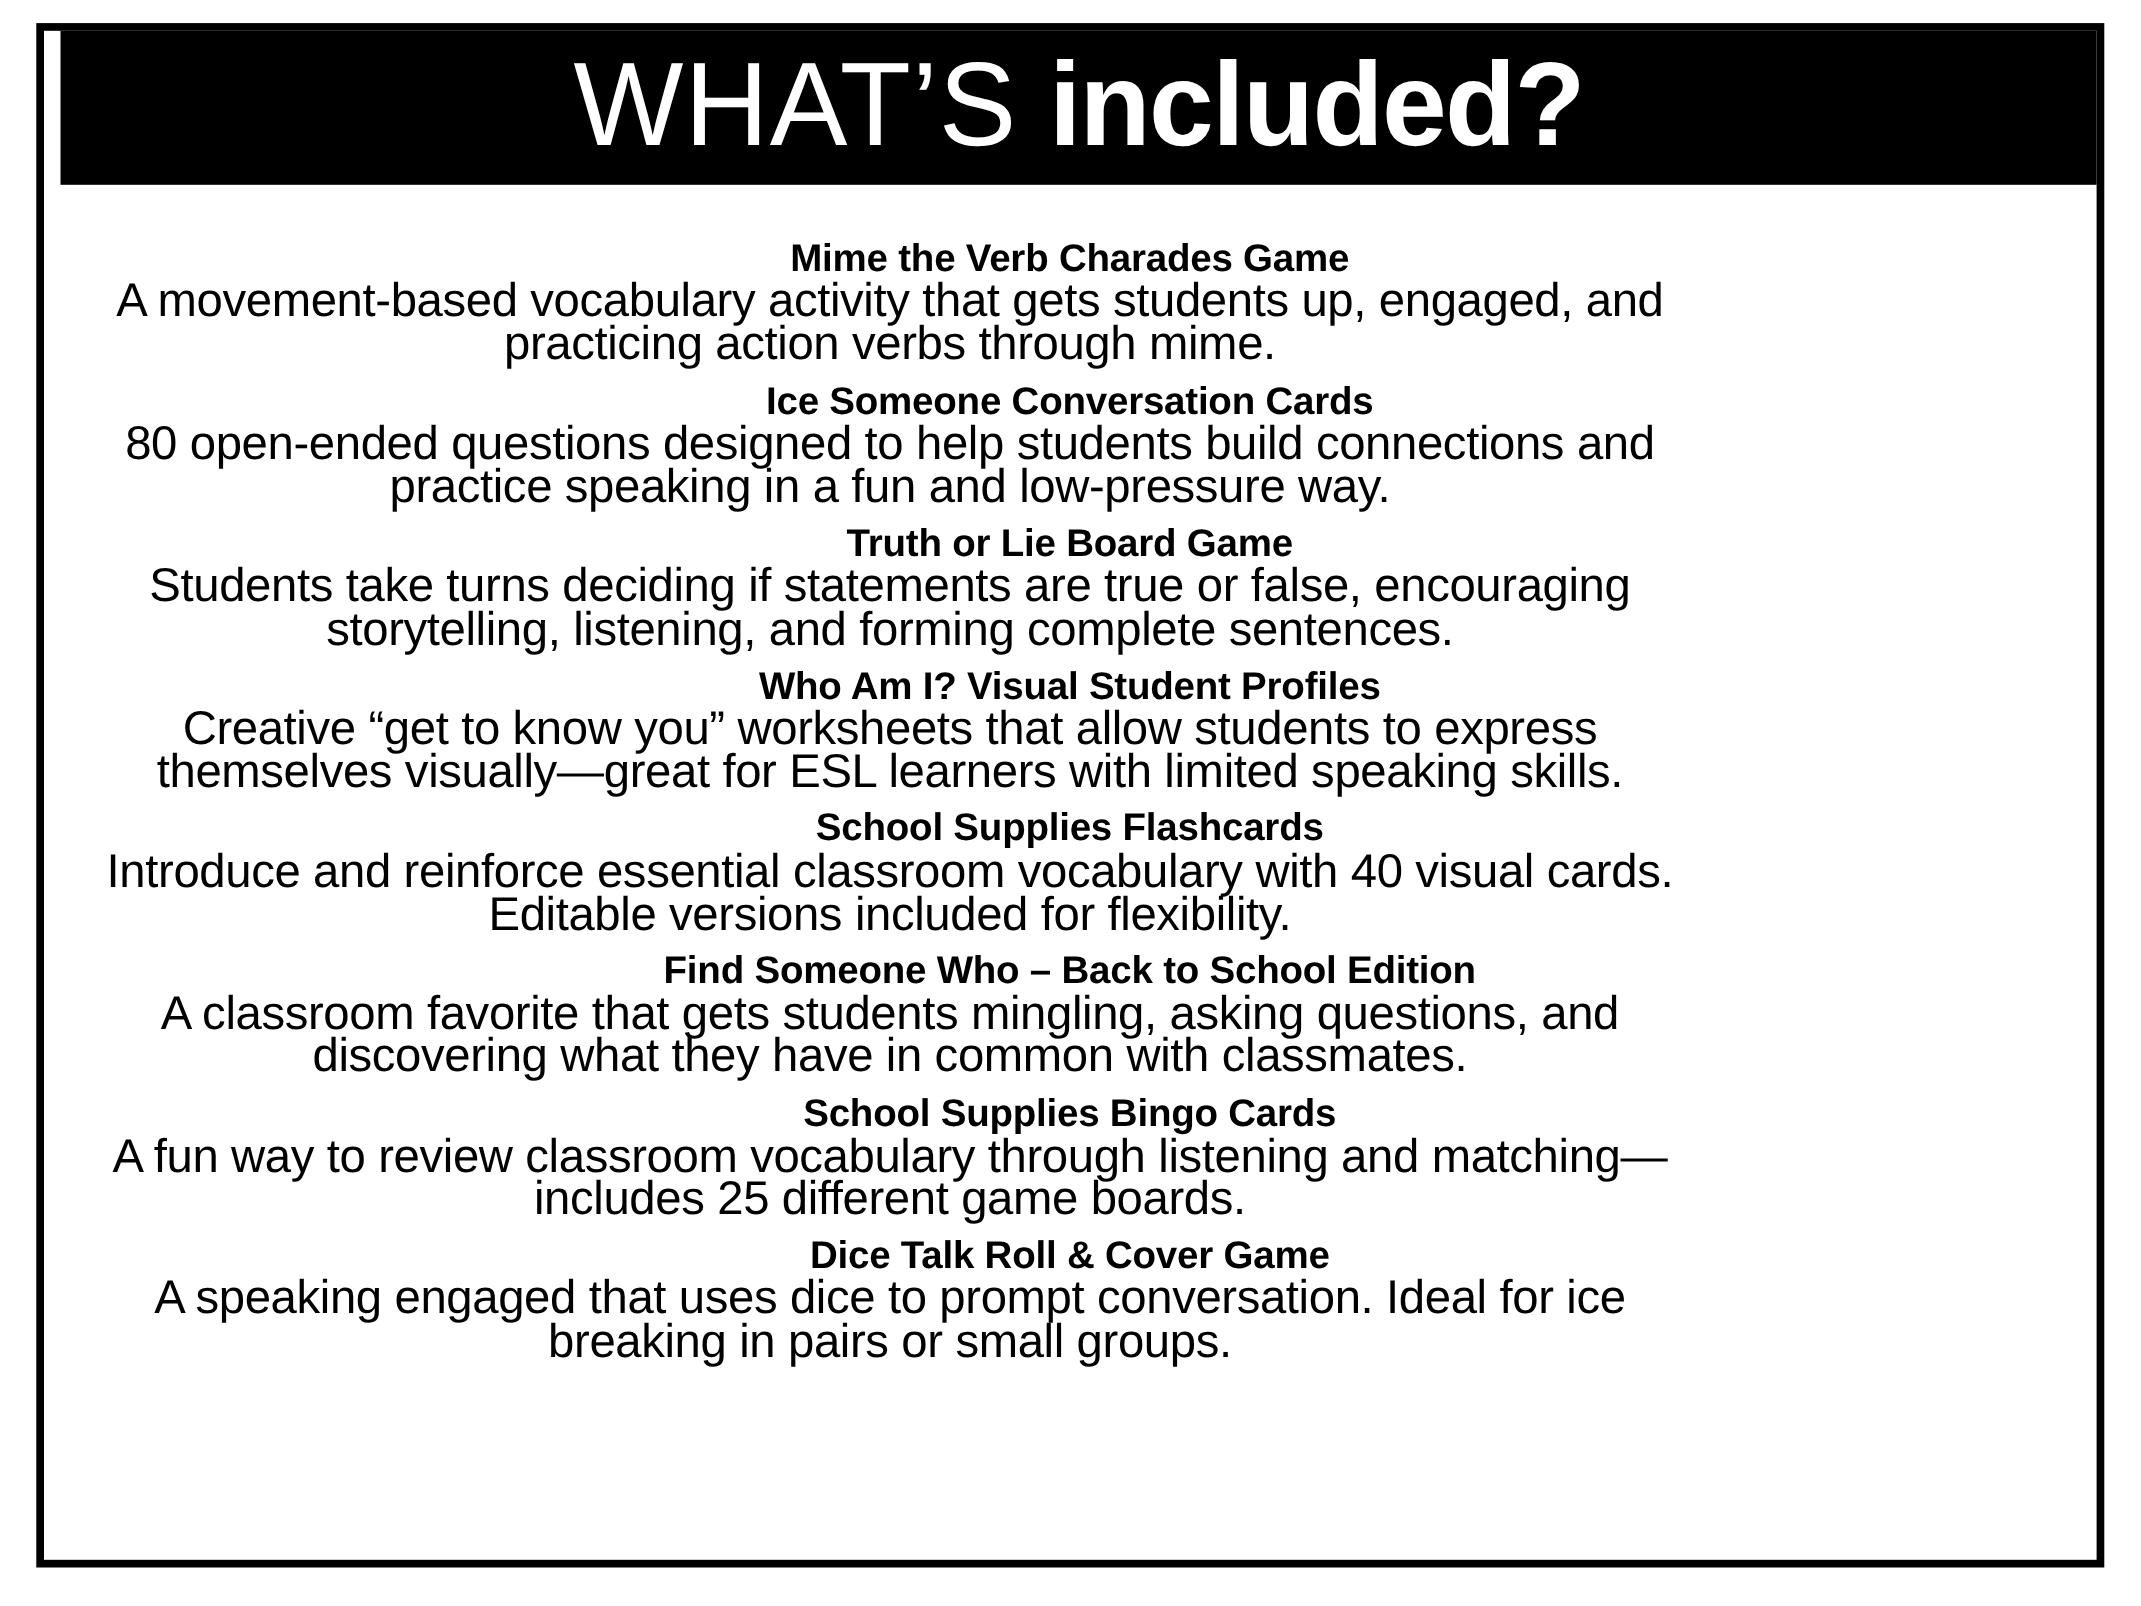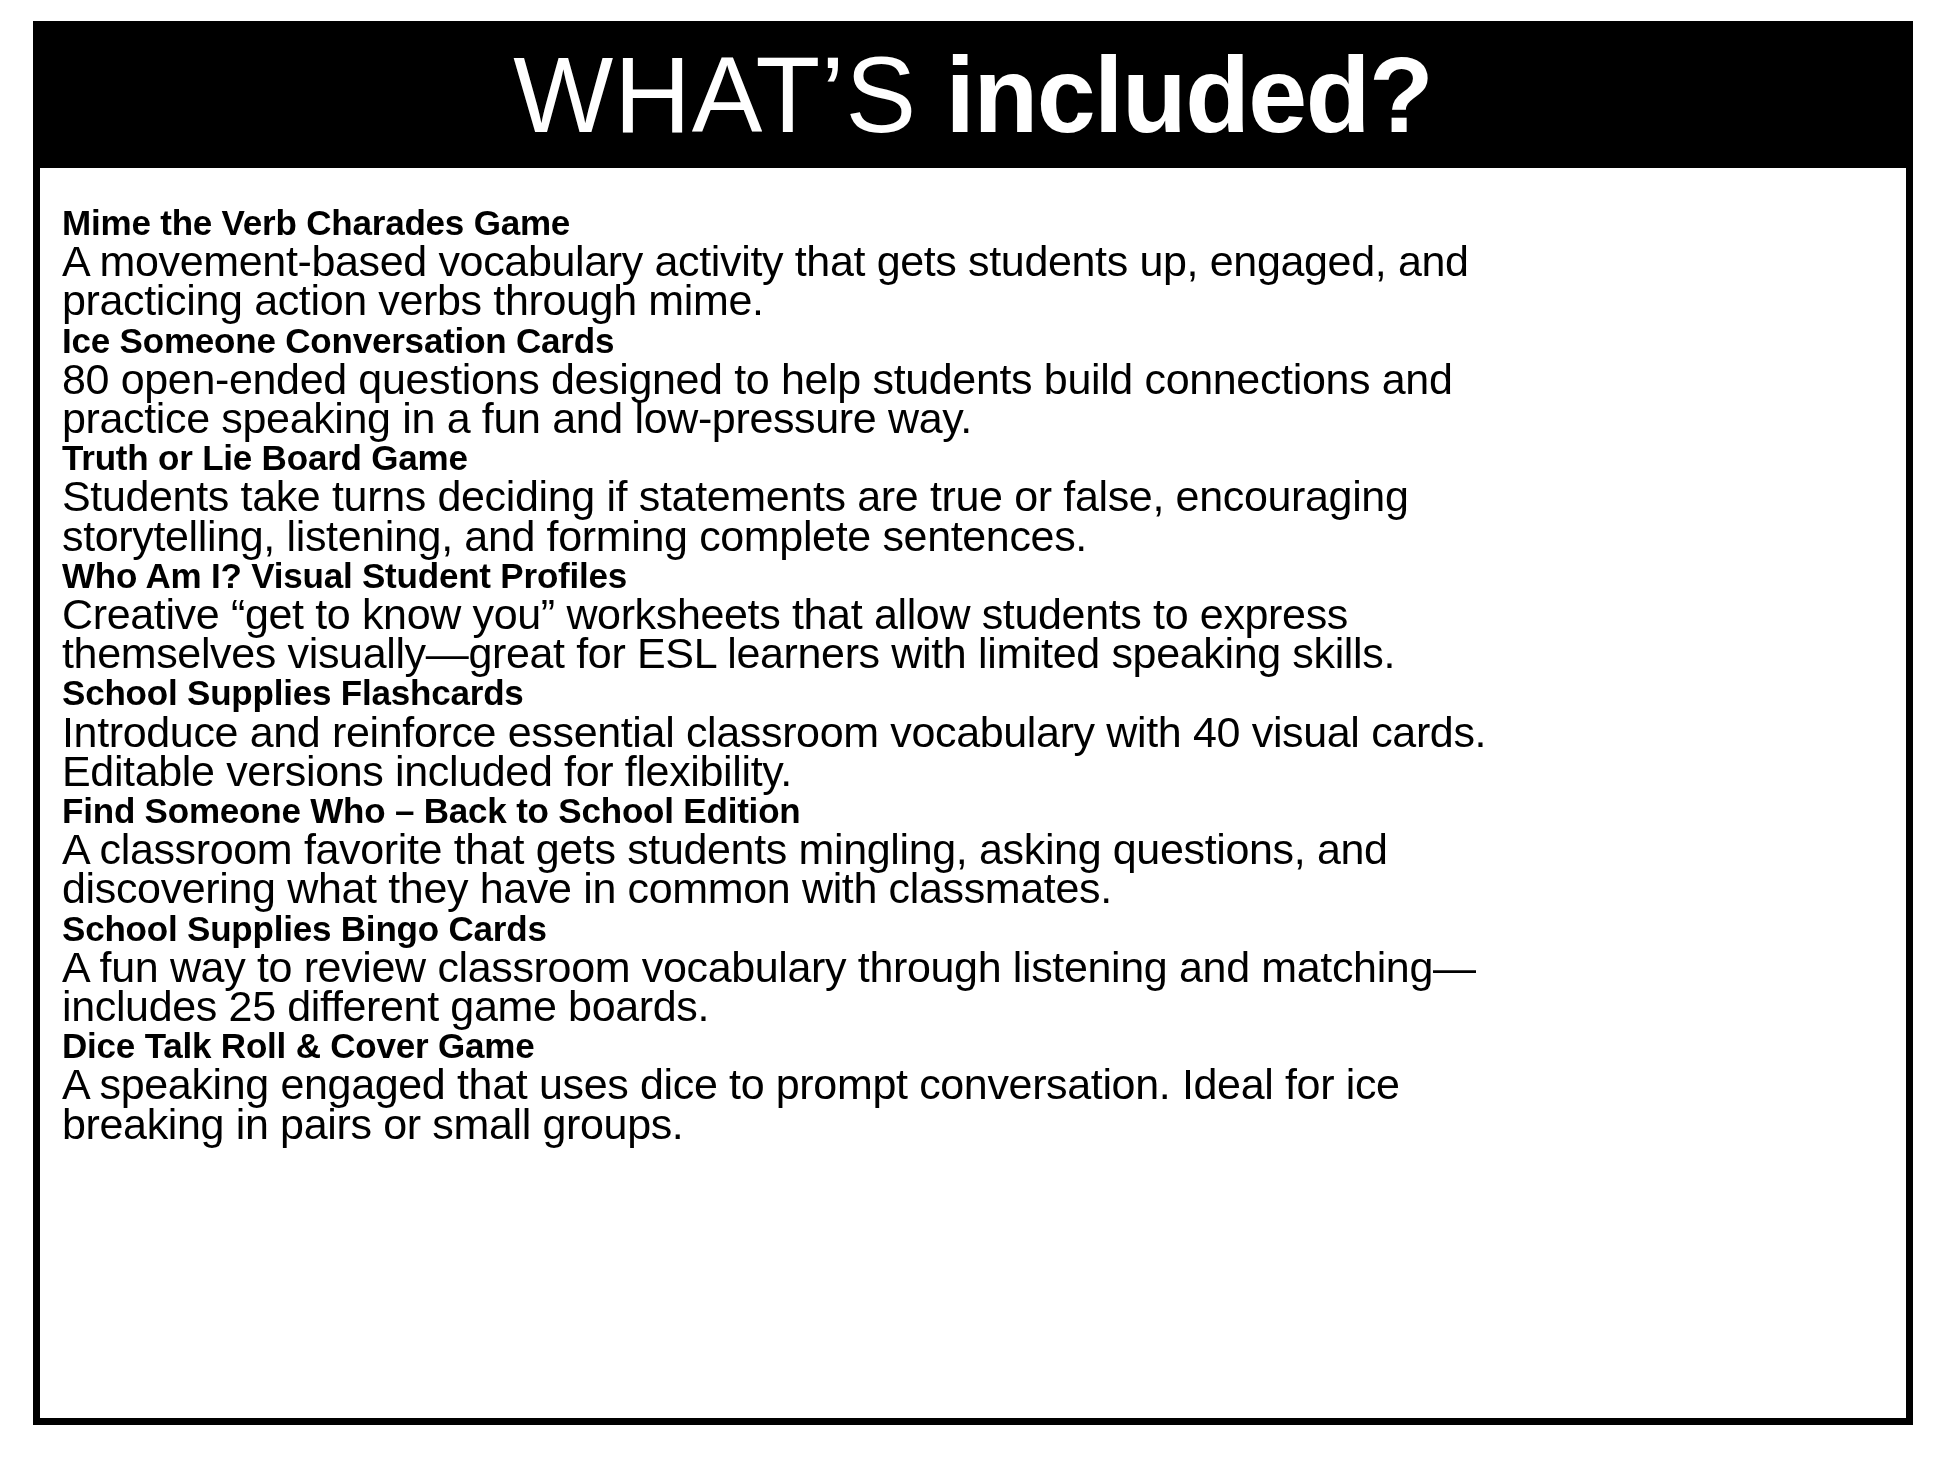--- a/index.html
+++ b/index.html
@@ -16,20 +16,21 @@
 
   .poster {
     position: absolute;
     left: 33px;
     top: 21px;
     width: 1880px;
     height: 1404px;
     box-sizing: border-box;
     border: 7px solid #000000;
     background: #ffffff;
+    padding-left: 15px;
   }
 
   .header-band {
     background: #000000;
     height: 140px;
     display: flex;
     align-items: center;
     justify-content: center;
     overflow: hidden;
   }
@@ -52,21 +53,22 @@
     font-weight: 700;
     letter-spacing: -1.5px;
   }
 
   .body-area {
     padding: 35px 38px 10px 22px;
     box-sizing: border-box;
   }
 
   .item {
-    margin: 0;
+    margin: 12px;
+    text-align: center;
   }
 
   .item-title {
     font-size: 35px;
     line-height: 39.2px;
     font-weight: 700;
     color: #000000;
     letter-spacing: -0.2px;
     white-space: nowrap;
   }

